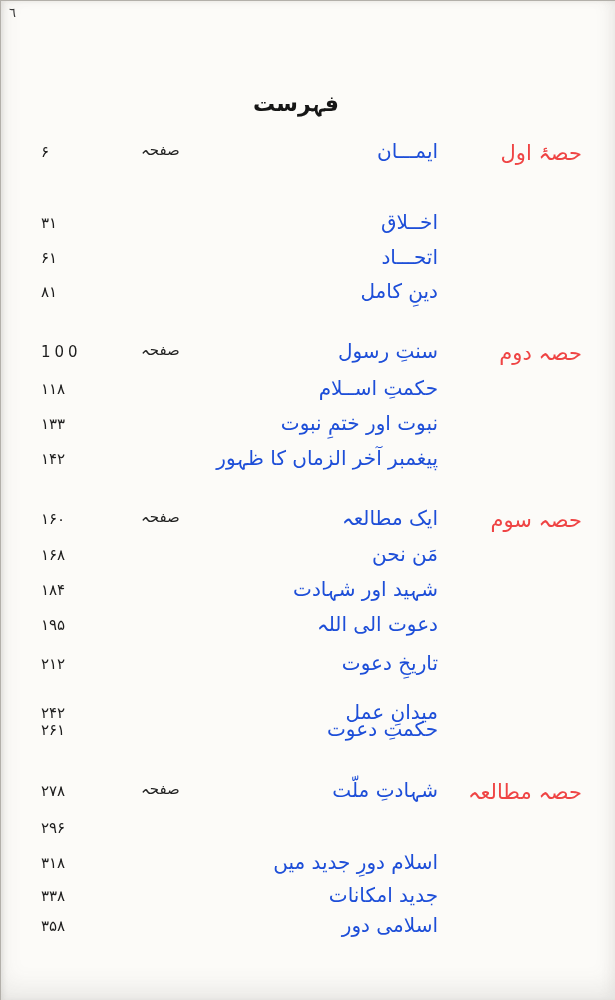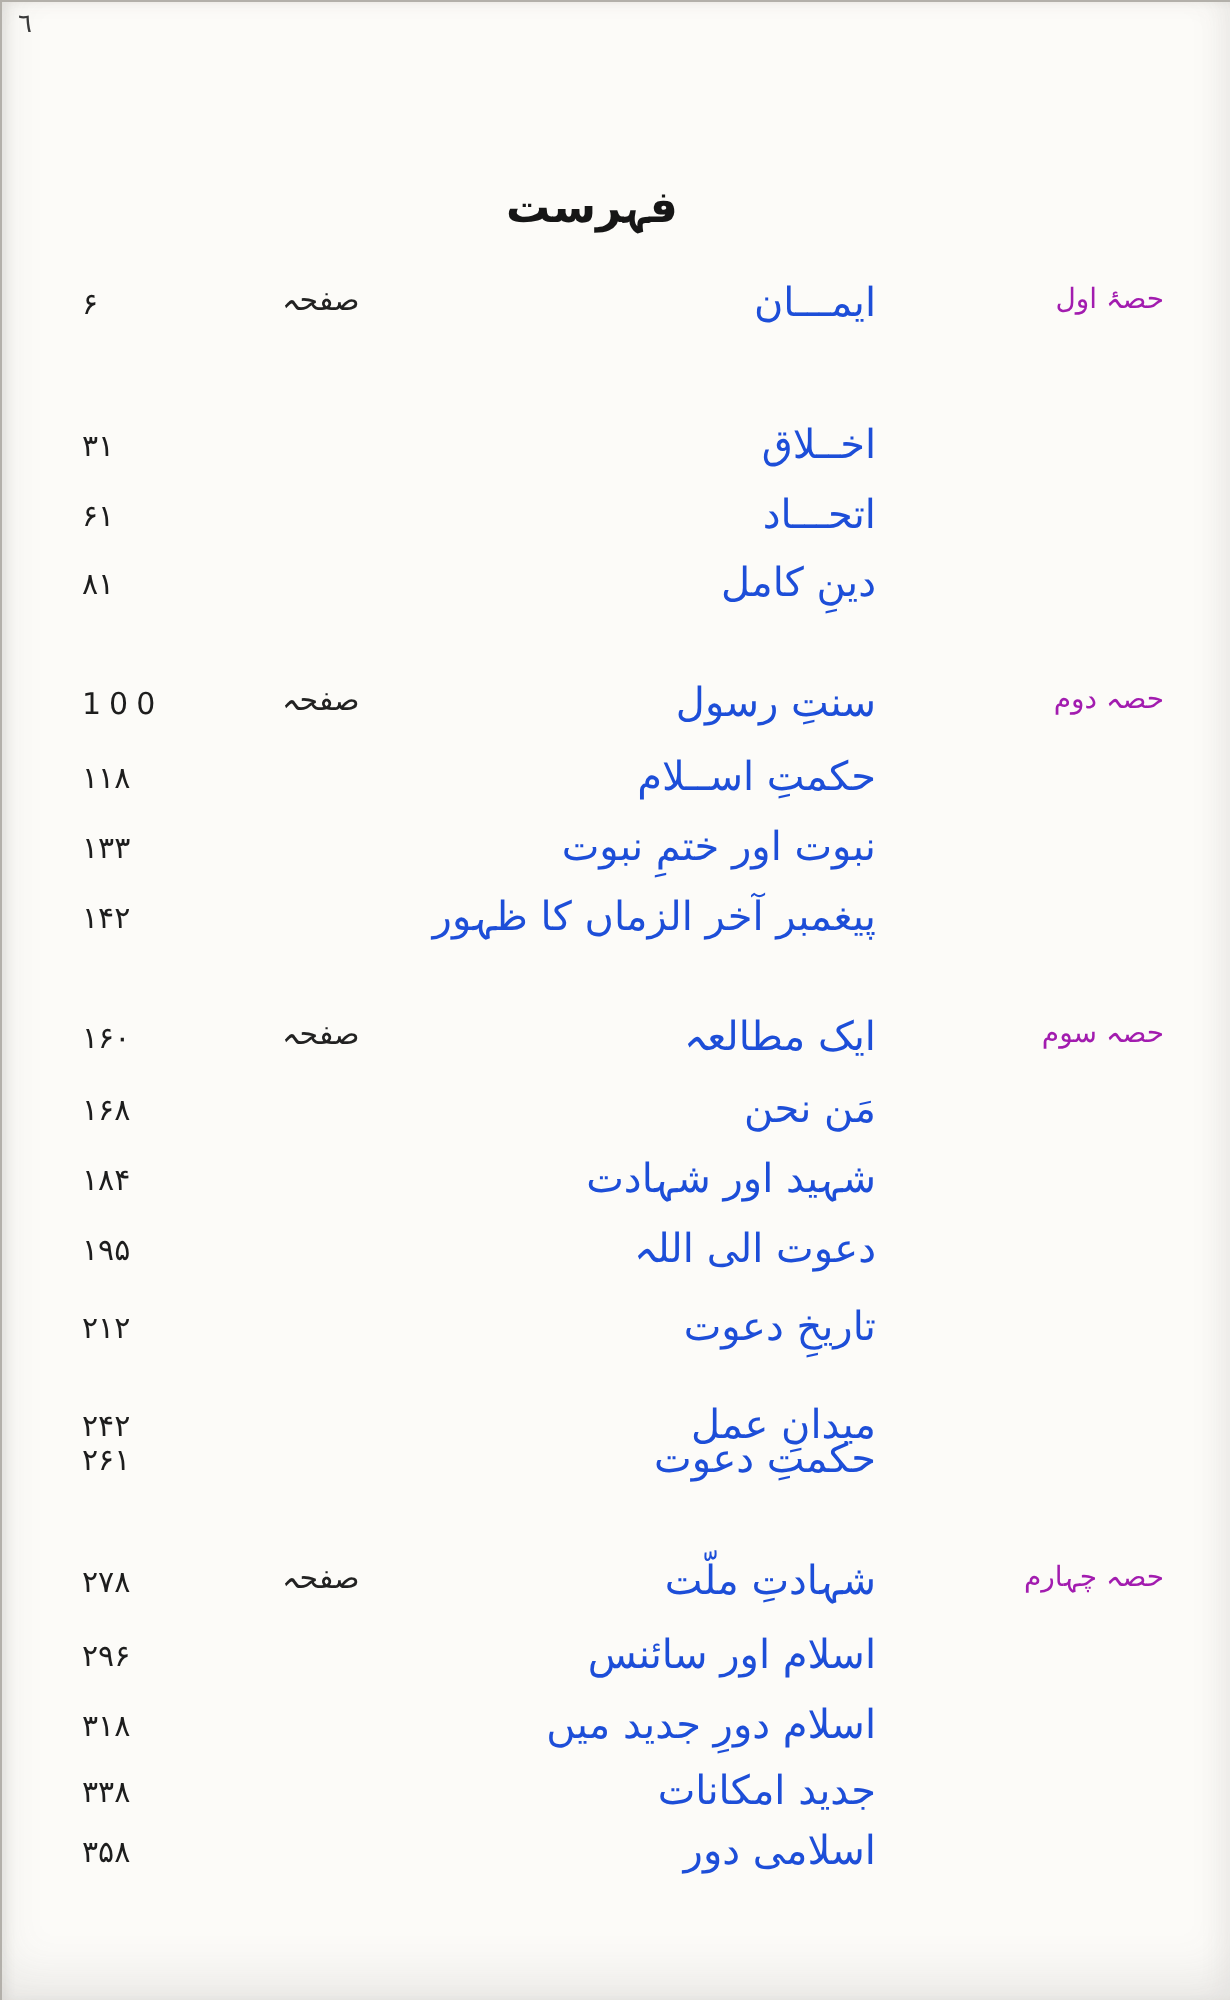--- a/index.html
+++ b/index.html
@@ -68,24 +68,24 @@
     top: 0;
     font-size: 20px;
     direction: rtl;
     white-space: nowrap;
     color: #1d4ed8;
   }
   .part {
     position: absolute;
     right: 34px;
     top: 2px;
-    font-size: 14px;
+    font-size: 21px;
     direction: rtl;
     white-space: nowrap;
-    color: #a21caf;
+    color: #ef4444;
   }
 </style>
 </head>
 <body>
 
 <div class="page">
 
   <div class="corner-mark">٦</div>
 
   <div class="doc-title">فہرست</div>
@@ -156,25 +156,24 @@
   </div>
   <div class="row" style="top:716px">
     <span class="num">۲۶۱</span>
     <span class="title">حکمتِ دعوت</span>
   </div>
 
   <div class="row" style="top:777px">
     <span class="num">۲۷۸</span>
     <span class="safha">صفحہ</span>
     <span class="title">شہادتِ ملّت</span>
-    <span class="part">حصہ چہارم</span>
+    <span class="part">حصہ مطالعہ</span>
   </div>
   <div class="row" style="top:814px">
     <span class="num">۲۹۶</span>
-    <span class="title">اسلام اور سائنس</span>
   </div>
   <div class="row" style="top:849px">
     <span class="num">۳۱۸</span>
     <span class="title">اسلام دورِ جدید میں</span>
   </div>
   <div class="row" style="top:882px">
     <span class="num">۳۳۸</span>
     <span class="title">جدید امکانات</span>
   </div>
   <div class="row" style="top:912px">

